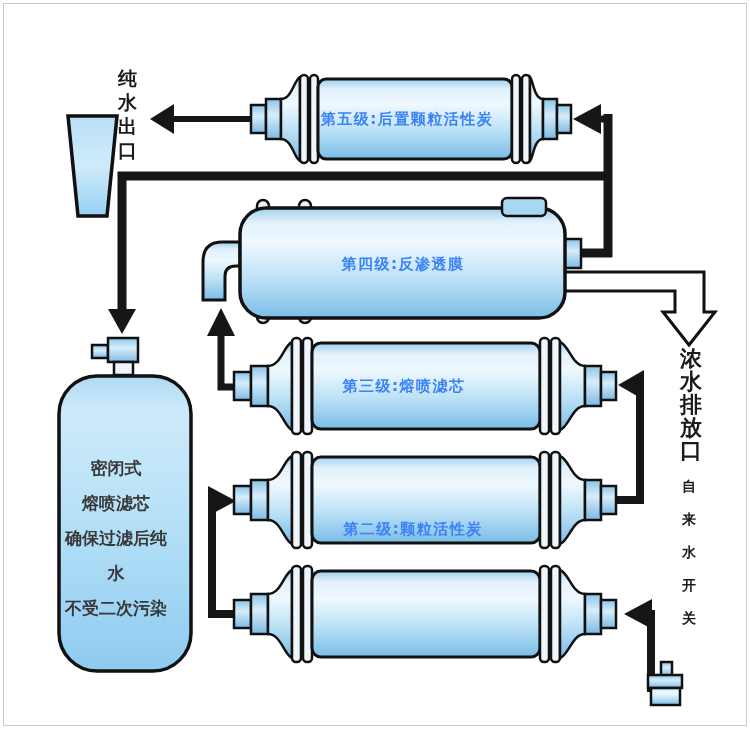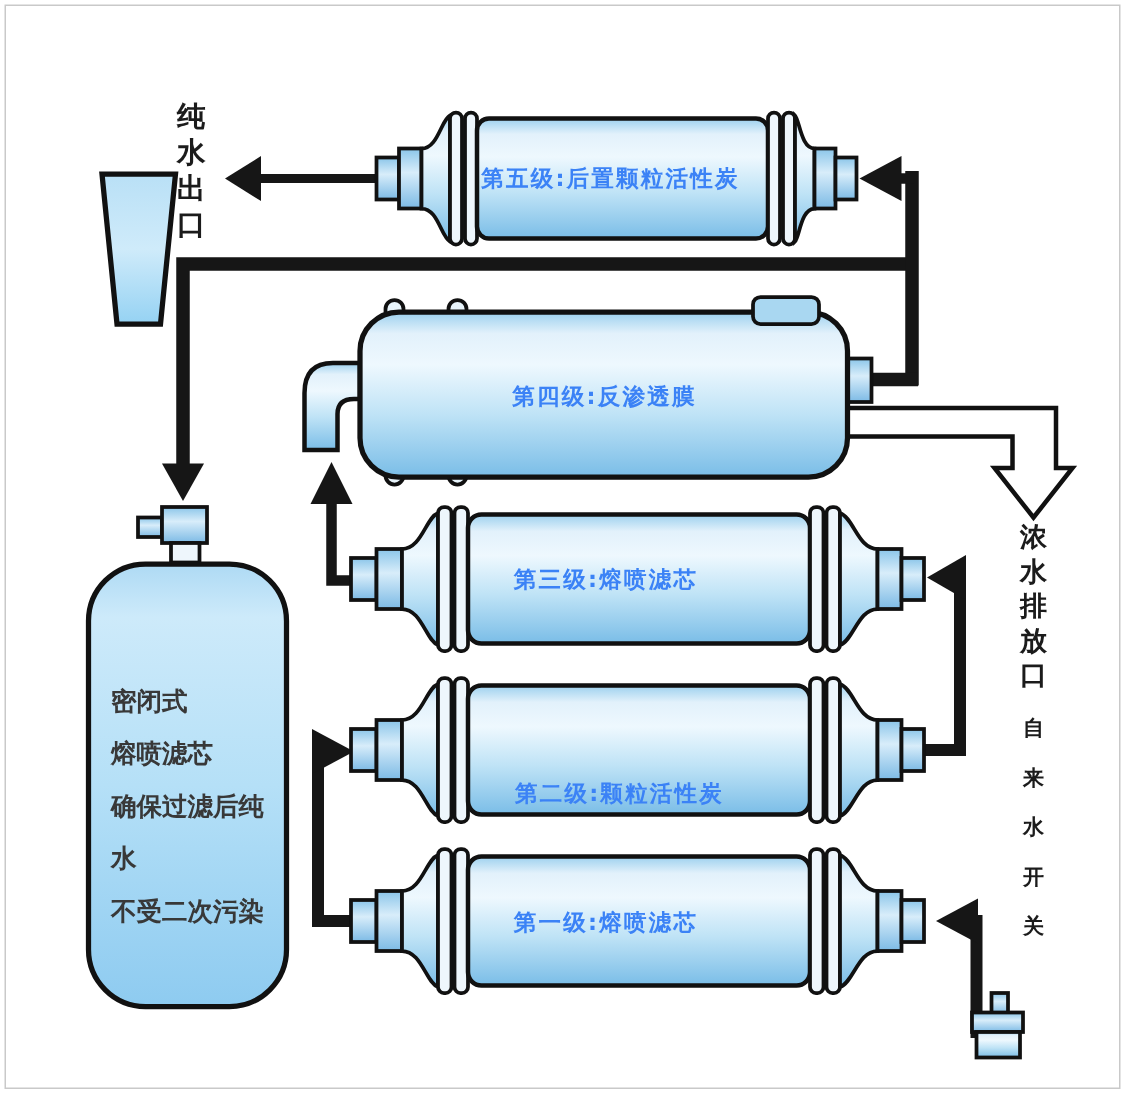--- a/index.html
+++ b/index.html
@@ -4,24 +4,24 @@
 <style>
   html,body{margin:0;padding:0;background:#fff;}
   .canvas{position:relative;width:750px;height:729px;background:#ffffff;overflow:hidden;
           font-family:"DejaVu Sans",sans-serif;}
   .canvas svg{position:absolute;left:0;top:0;}
   .lbl{position:absolute;text-align:center;font-weight:bold;color:#3b82f6;
        font-size:15px;letter-spacing:1.5px;white-space:nowrap;}
   .vtext{position:absolute;font-weight:bold;color:#1b1b1b;word-break:break-all;
          letter-spacing:0;text-align:left;}
   .vtext.pure{left:118px;top:66px;width:22px;font-size:19px;line-height:24px;}
-  .vtext.conc{left:680px;top:347px;width:21px;font-size:18px;line-height:23px;}
+  .vtext.conc{left:680px;top:347px;width:21px;font-size:22px;line-height:23px;}
   .vtext.tap {left:682px;top:470px;width:21px;font-size:14px;line-height:33px;}
-  .tank-text{position:absolute;left:58px;top:451px;width:116px;
-             font-weight:bold;color:#383838;font-size:17px;line-height:35px;margin-left:16px;}
+  .tank-text{position:absolute;left:58px;top:451px;width:116px;text-align:center;
+             font-weight:bold;color:#383838;font-size:17px;line-height:35px;}
   .lbl.s5{left:277px;top:110px;width:260px;}
   .lbl.s4{left:273px;top:255px;width:260px;}
   .lbl.s3{left:274px;top:377px;width:260px;}
   .lbl.s2{left:283px;top:520px;width:260px;}
   .lbl.s1{left:274px;top:606px;width:260px;}
 </style>
 </head>
 <body>
 
 <div class="canvas">
@@ -153,21 +153,20 @@
     <rect x="661" y="662" width="11" height="14" fill="url(#gNub)" stroke="#111" stroke-width="2.5"></rect>
     <rect x="648" y="675" width="34" height="13" fill="url(#gNub)" stroke="#111" stroke-width="2.5"></rect>
     <rect x="651" y="688" width="29" height="17" fill="url(#gBody)" stroke="#111" stroke-width="2.5"></rect>
   </g>
 </svg>
 
 <div class="lbl s5">第五级:后置颗粒活性炭</div>
 <div class="lbl s4">第四级:反渗透膜</div>
 <div class="lbl s3">第三级:熔喷滤芯</div>
 <div class="lbl s2">第二级:颗粒活性炭</div>
-<div class="lbl s1">第一级:熔喷滤芯</div>
 
 <div class="vtext pure">纯水出口</div>
 <div class="vtext conc">浓水排放口</div>
 <div class="vtext tap">自来水开关</div>
 
 <div class="tank-text">
   <div>密闭式</div>
   <div>熔喷滤芯</div>
   <div>确保过滤后纯水</div>
   <div>不受二次污染</div>

